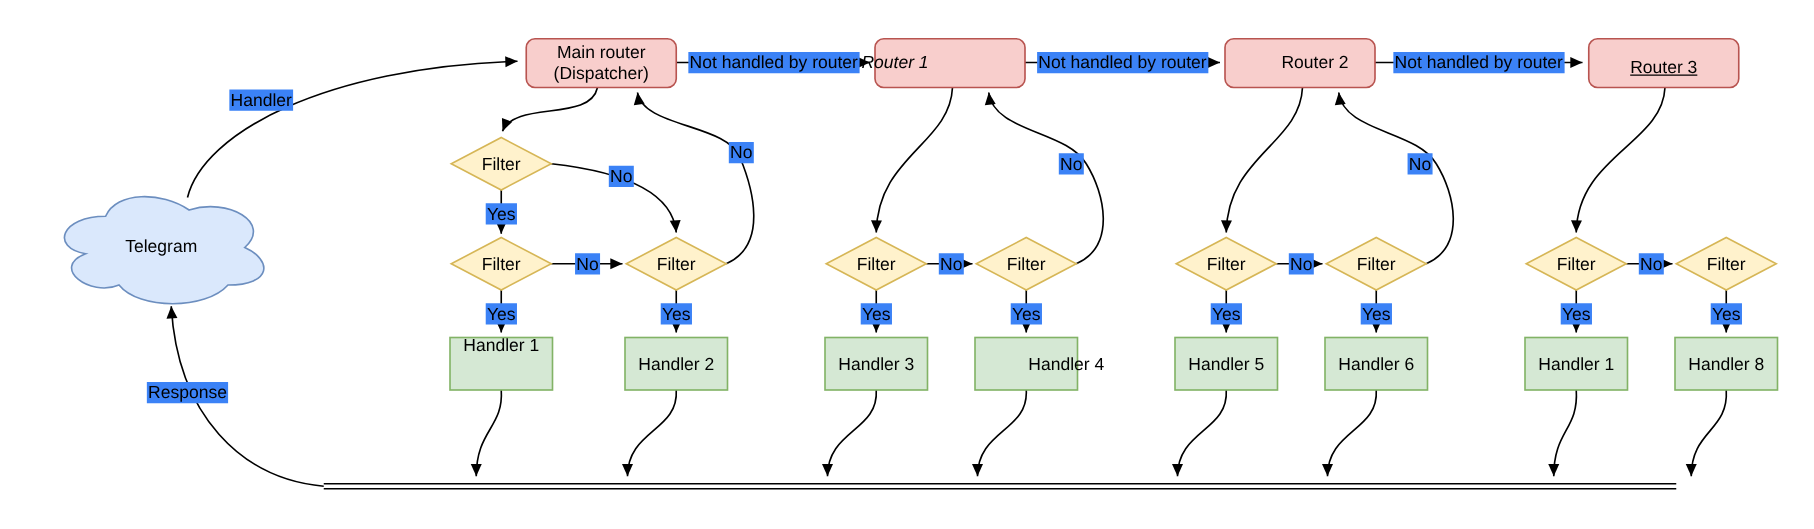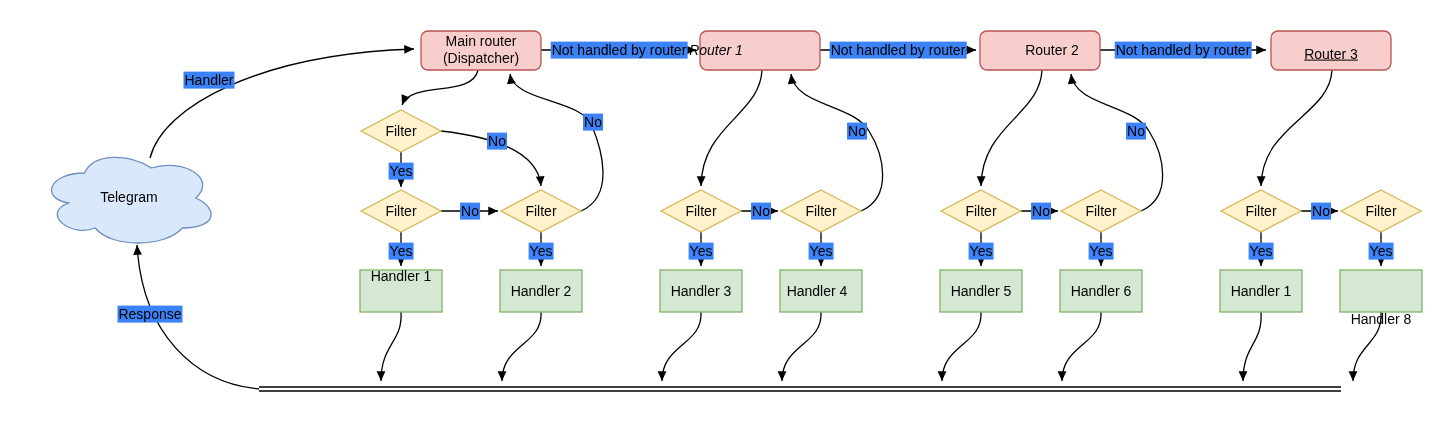--- a/index.html
+++ b/index.html
@@ -129,25 +129,25 @@
   <div class="lbl shape-label" style="left:701px;top:211px;">Filter</div>
   <div class="lbl shape-label" style="left:821px;top:211px;">Filter</div>
   <div class="lbl shape-label" style="left:981px;top:211px;">Filter</div>
   <div class="lbl shape-label" style="left:1101px;top:211px;">Filter</div>
   <div class="lbl shape-label" style="left:1261px;top:211px;">Filter</div>
   <div class="lbl shape-label" style="left:1381px;top:211px;">Filter</div>
 
   <div class="lbl shape-label" style="left:401px;top:276px;">Handler 1</div>
   <div class="lbl shape-label" style="left:541px;top:291px;">Handler 2</div>
   <div class="lbl shape-label" style="left:701px;top:291px;">Handler 3</div>
-  <div class="lbl shape-label" style="left:817px;top:291px;">Handler 4</div>
+  <div class="lbl shape-label" style="left:853px;top:291px;">Handler 4</div>
   <div class="lbl shape-label" style="left:981px;top:291px;">Handler 5</div>
   <div class="lbl shape-label" style="left:1101px;top:291px;">Handler 6</div>
   <div class="lbl shape-label" style="left:1261px;top:291px;">Handler 1</div>
-  <div class="lbl shape-label" style="left:1381px;top:291px;margin-top:28px;">Handler 8</div>
+  <div class="lbl shape-label" style="left:1381px;top:291px;">Handler 8</div>
 
   <div class="lbl edge-label" style="left:209px;top:80px;">Handler</div>
   <div class="lbl edge-label" style="left:150px;top:314px;">Response</div>
   <div class="lbl edge-label" style="left:619px;top:50px;">Not handled by router</div>
   <div class="lbl edge-label" style="left:898px;top:50px;">Not handled by router</div>
   <div class="lbl edge-label" style="left:1183px;top:50px;">Not handled by router</div>
 
   <div class="lbl edge-label" style="left:401px;top:171px;">Yes</div>
   <div class="lbl edge-label" style="left:401px;top:251px;">Yes</div>
   <div class="lbl edge-label" style="left:541px;top:251px;">Yes</div>

